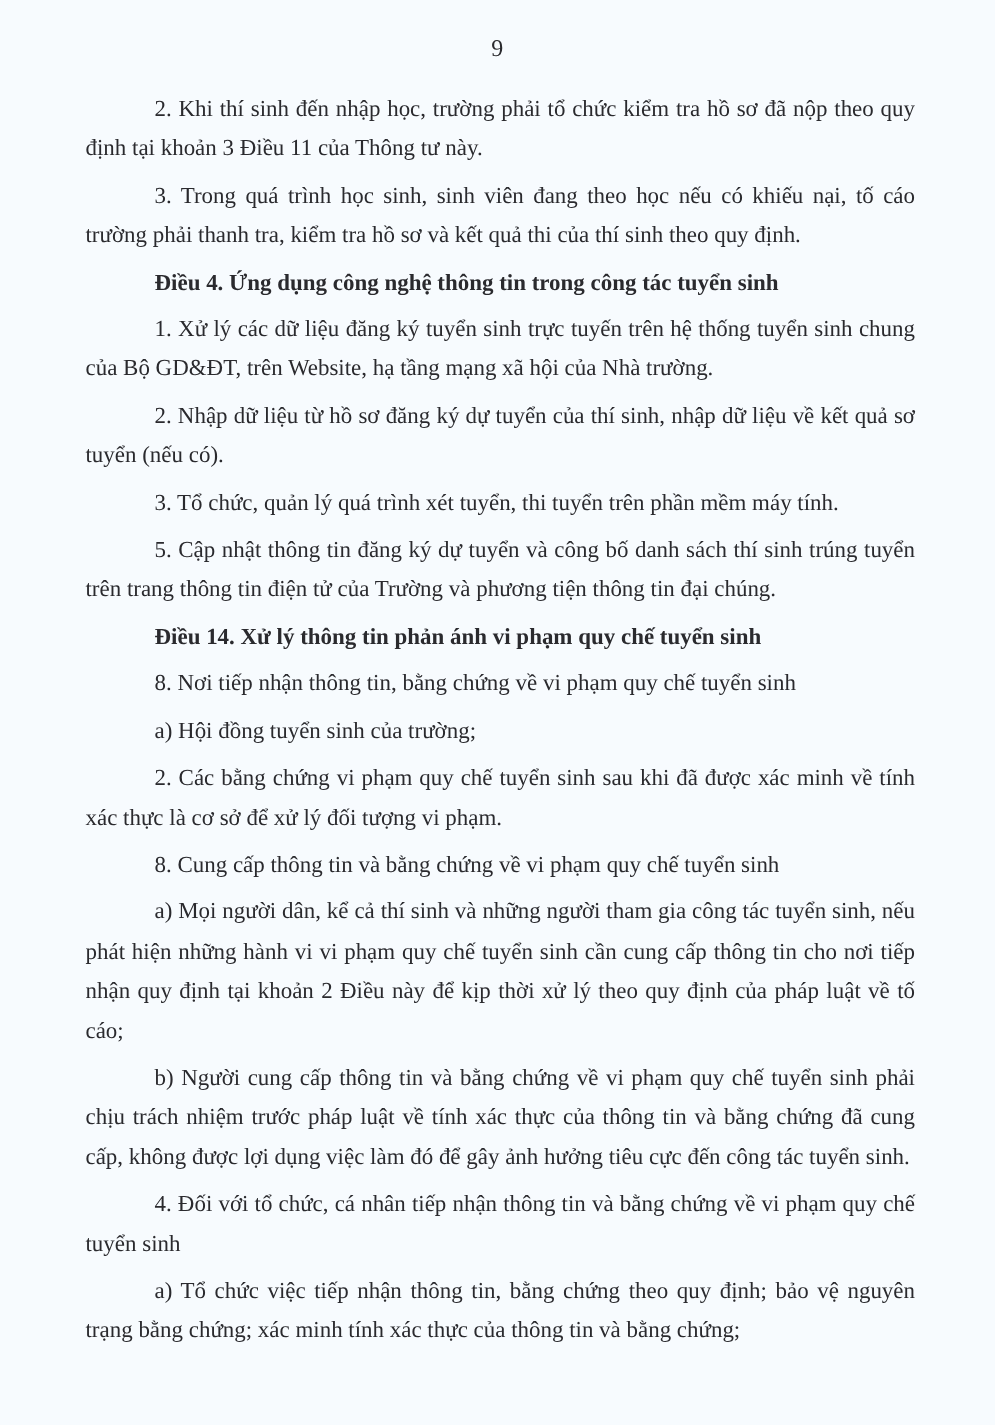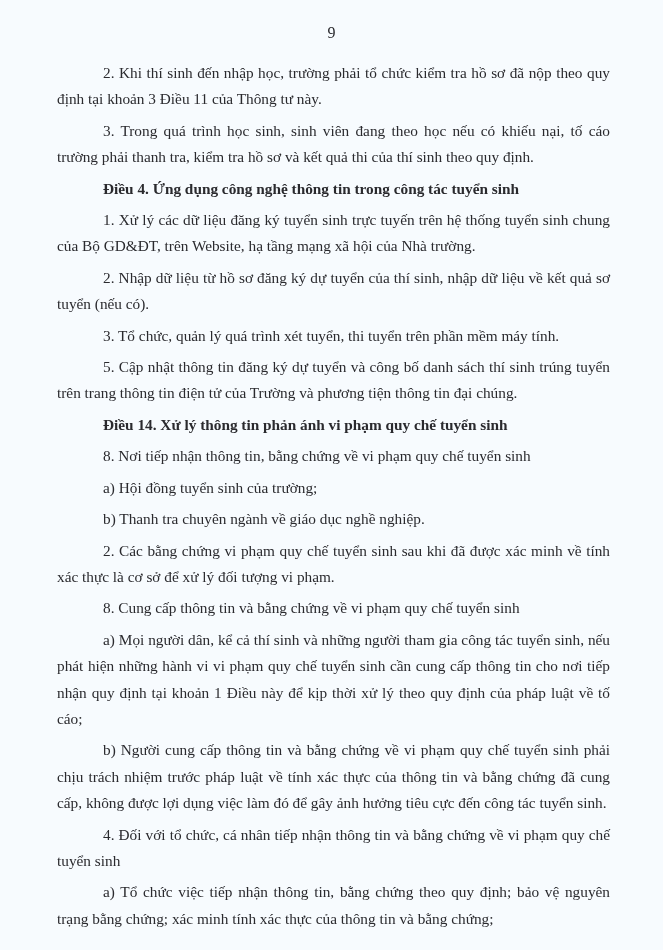--- a/index.html
+++ b/index.html
@@ -32,21 +32,20 @@
   <p class="para">2. Khi thí sinh đến nhập học, trường phải tổ chức kiểm tra hồ sơ đã nộp theo quy định tại khoản 3 Điều 11 của Thông tư này.</p>
   <p class="para gap">3. Trong quá trình học sinh, sinh viên đang theo học nếu có khiếu nại, tố cáo trường phải thanh tra, kiểm tra hồ sơ và kết quả thi của thí sinh theo quy định.</p>
   <p class="heading">Điều 4. Ứng dụng công nghệ thông tin trong công tác tuyển sinh</p>
   <p class="para gap">1. Xử lý các dữ liệu đăng ký tuyển sinh trực tuyến trên hệ thống tuyển sinh chung của Bộ GD&amp;ĐT, trên Website, hạ tầng mạng xã hội của Nhà trường.</p>
   <p class="para gap">2. Nhập dữ liệu từ hồ sơ đăng ký dự tuyển của thí sinh, nhập dữ liệu về kết quả sơ tuyển (nếu có).</p>
   <p class="para gap">3. Tổ chức, quản lý quá trình xét tuyển, thi tuyển trên phần mềm máy tính.</p>
   <p class="para gap">5. Cập nhật thông tin đăng ký dự tuyển và công bố danh sách thí sinh trúng tuyển trên trang thông tin điện tử của Trường và phương tiện thông tin đại chúng.</p>
   <p class="heading">Điều 14. Xử lý thông tin phản ánh vi phạm quy chế tuyển sinh</p>
   <p class="para gap">8. Nơi tiếp nhận thông tin, bằng chứng về vi phạm quy chế tuyển sinh</p>
   <p class="para gap">a) Hội đồng tuyển sinh của trường;</p>
-  <p class="para gap">b) Thanh tra chuyên ngành về giáo dục nghề nghiệp.</p>
   <p class="para gap">2. Các bằng chứng vi phạm quy chế tuyển sinh sau khi đã được xác minh về tính xác thực là cơ sở để xử lý đối tượng vi phạm.</p>
   <p class="para gap">8. Cung cấp thông tin và bằng chứng về vi phạm quy chế tuyển sinh</p>
-  <p class="para gap">a) Mọi người dân, kể cả thí sinh và những người tham gia công tác tuyển sinh, nếu phát hiện những hành vi vi phạm quy chế tuyển sinh cần cung cấp thông tin cho nơi tiếp nhận quy định tại khoản 1 Điều này để kịp thời xử lý theo quy định của pháp luật về tố cáo;</p>
+  <p class="para gap">a) Mọi người dân, kể cả thí sinh và những người tham gia công tác tuyển sinh, nếu phát hiện những hành vi vi phạm quy chế tuyển sinh cần cung cấp thông tin cho nơi tiếp nhận quy định tại khoản 2 Điều này để kịp thời xử lý theo quy định của pháp luật về tố cáo;</p>
   <p class="para gap">b) Người cung cấp thông tin và bằng chứng về vi phạm quy chế tuyển sinh phải chịu trách nhiệm trước pháp luật về tính xác thực của thông tin và bằng chứng đã cung cấp, không được lợi dụng việc làm đó để gây ảnh hưởng tiêu cực đến công tác tuyển sinh.</p>
   <p class="para gap">4. Đối với tổ chức, cá nhân tiếp nhận thông tin và bằng chứng về vi phạm quy chế tuyển sinh</p>
   <p class="para gap">a) Tổ chức việc tiếp nhận thông tin, bằng chứng theo quy định; bảo vệ nguyên trạng bằng chứng; xác minh tính xác thực của thông tin và bằng chứng;</p>
 
 </div>
 
 </body></html>

